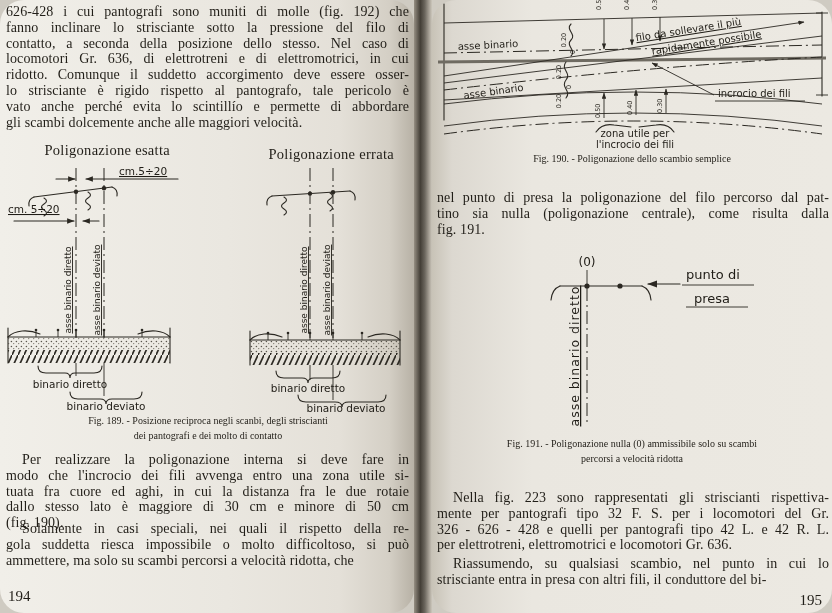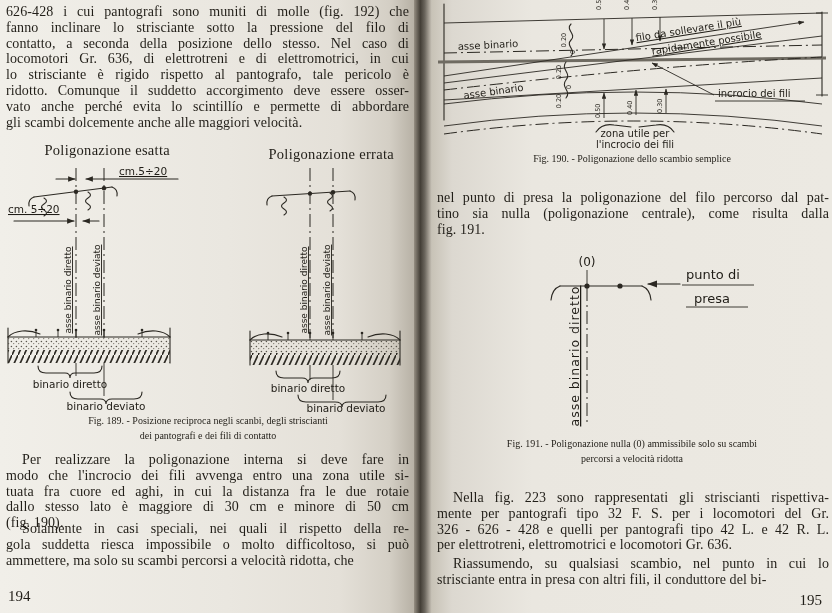--- a/index.html
+++ b/index.html
@@ -1,18 +1,18 @@
 <!DOCTYPE html>
 <html><head>
 <meta charset="utf-8">
 <style>
   html,body{margin:0;padding:0;background:#cfcbc2;}
   #root{position:relative;width:832px;height:613px;overflow:hidden;
         font-family:"Liberation Serif", "DejaVu Serif", serif;color:#211e18;}
-  .page{position:absolute;top:0;height:613px;}
+  .page{position:absolute;top:0;height:613px;border-radius:24px;}
   #left-page{left:0;width:414px;
       background:linear-gradient(90deg,#f1efe9 0%,#eae7e0 55%,#e4e0d8 82%,#d4cfc5 94%,#b7b1a5 100%);}
   #gutter{position:absolute;left:414px;top:0;width:18px;height:613px;
       background:linear-gradient(90deg,#968f83 0%,#433e36 35%,#6b665d 60%,#a9a398 85%,#ccc7bc 100%);}
   #right-page{left:432px;width:400px;
       background:linear-gradient(90deg,#c8c3b7 0%,#dcd8d0 5%,#eae7e0 25%,#ece9e2 100%);}
   .para{position:absolute;font-size:14px;line-height:15.8px;letter-spacing:0.1px;}
   .para .line{text-align:justify;text-align-last:justify;}
   .para .line.last{text-align-last:auto;}
   .para.indent .line:first-child{text-indent:16px;}
@@ -32,22 +32,22 @@
 
 <div id="root">
 
   <div class="page" id="left-page">
 
     <div class="para" id="lp1" style="left:6px;top:4px;width:403px;">
         <div class="line">626-428 i cui pantografi sono muniti di molle (fig. 192) che</div>
         <div class="line">fanno inclinare lo strisciante sotto la pressione del filo di</div>
         <div class="line">contatto, a seconda della posizione dello stesso. Nel caso di</div>
         <div class="line">locomotori Gr. 636, di elettrotreni e di elettromotrici, in cui</div>
+        <div class="line">ridotto. Comunque il suddetto accorgimento deve essere osser-</div>
         <div class="line">lo strisciante è rigido rispetto al pantografo, tale pericolo è</div>
-        <div class="line">ridotto. Comunque il suddetto accorgimento deve essere osser-</div>
         <div class="line">vato anche perché evita lo scintillío e permette di abbordare</div>
         <div class="line last">gli scambi dolcemente anche alle maggiori velocità.</div>
       </div>
 
     <div class="fig-header" style="left:18px;top:142px;width:152px;">Poligonazione esatta</div>
     <div class="fig-header" style="left:238px;top:146px;width:156px;">Poligonazione errata</div>
 
     <svg id="fig189-svg" style="left:0;top:160px;" width="414" height="252" viewBox="0 0 414 252">
       <defs>
         <marker id="a189" viewBox="0 0 8 6" refX="7.5" refY="3" markerWidth="7" markerHeight="5" orient="auto-start-reverse">
@@ -156,21 +156,21 @@
         <line class="thin" x1="333" y1="205" x2="333" y2="240"></line>
         <path class="stroke" d="M276,211 q0,7 8,7 l18,0 q6,0 6,5 q0,-5 6,-5 l18,0 q8,0 8,-7"></path>
         <text x="308" y="232" font-size="10.5" text-anchor="middle">binario diretto</text>
         <path class="stroke" d="M298,235 q0,7 8,7 l29,0 q7,0 7,5 q0,-5 7,-5 l29,0 q8,0 8,-7"></path>
         <text x="346" y="252" font-size="10.5" text-anchor="middle">binario deviato</text>
       </g>
     </svg>
 
     <div class="caption" style="left:12px;top:413px;width:392px;">
       <div>Fig. 189. - Posizione reciproca negli scanbi, degli striscianti</div>
-      <div>dei pantografi e dei fili di contatto</div>
+      <div>dei pantografi e dei molto di contatto</div>
     </div>
 
     <div class="para indent" id="lp2" style="left:6px;top:452px;width:403px;">
         <div class="line">Per realizzare la poligonazione interna si deve fare in</div>
         <div class="line">modo che l'incrocio dei fili avvenga entro una zona utile si-</div>
         <div class="line">tuata fra cuore ed aghi, in cui la distanza fra le due rotaie</div>
         <div class="line">dallo stesso lato è maggiore di 30 cm e minore di 50 cm</div>
         <div class="line last">(fig. 190).</div>
       </div>
 

